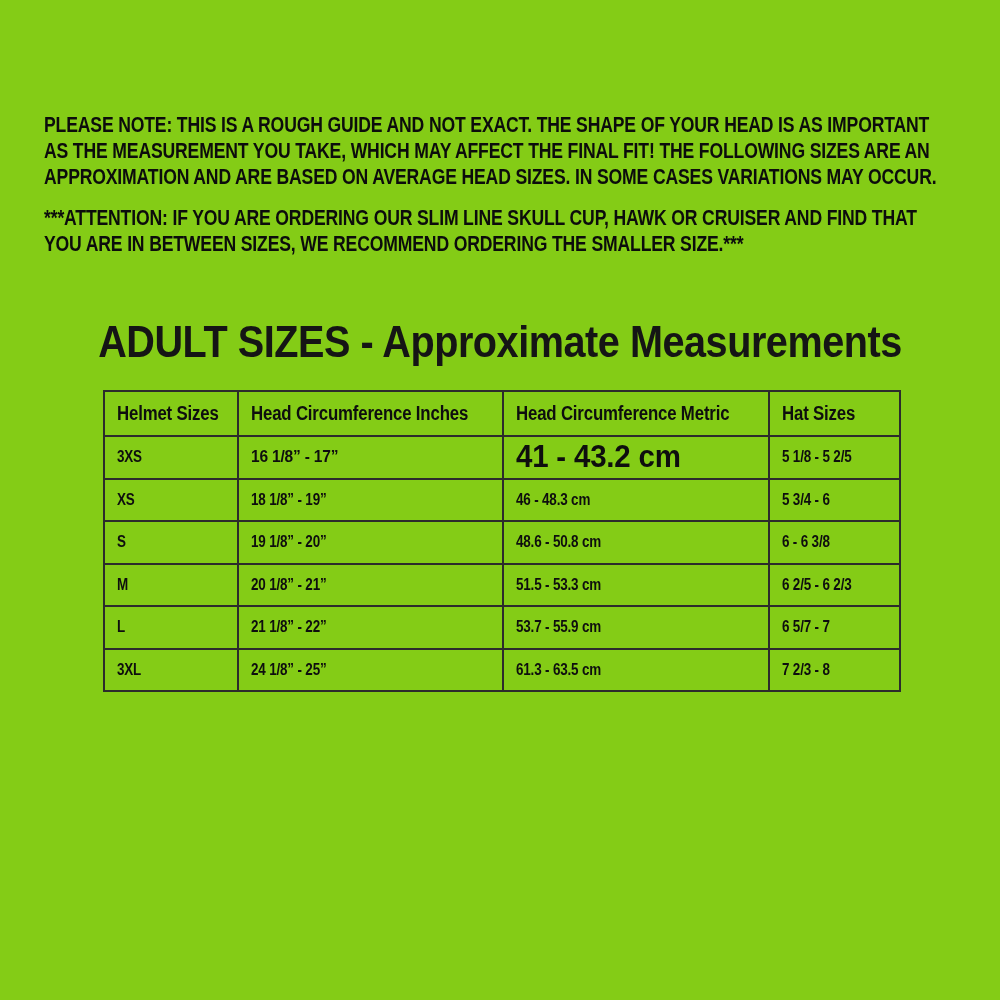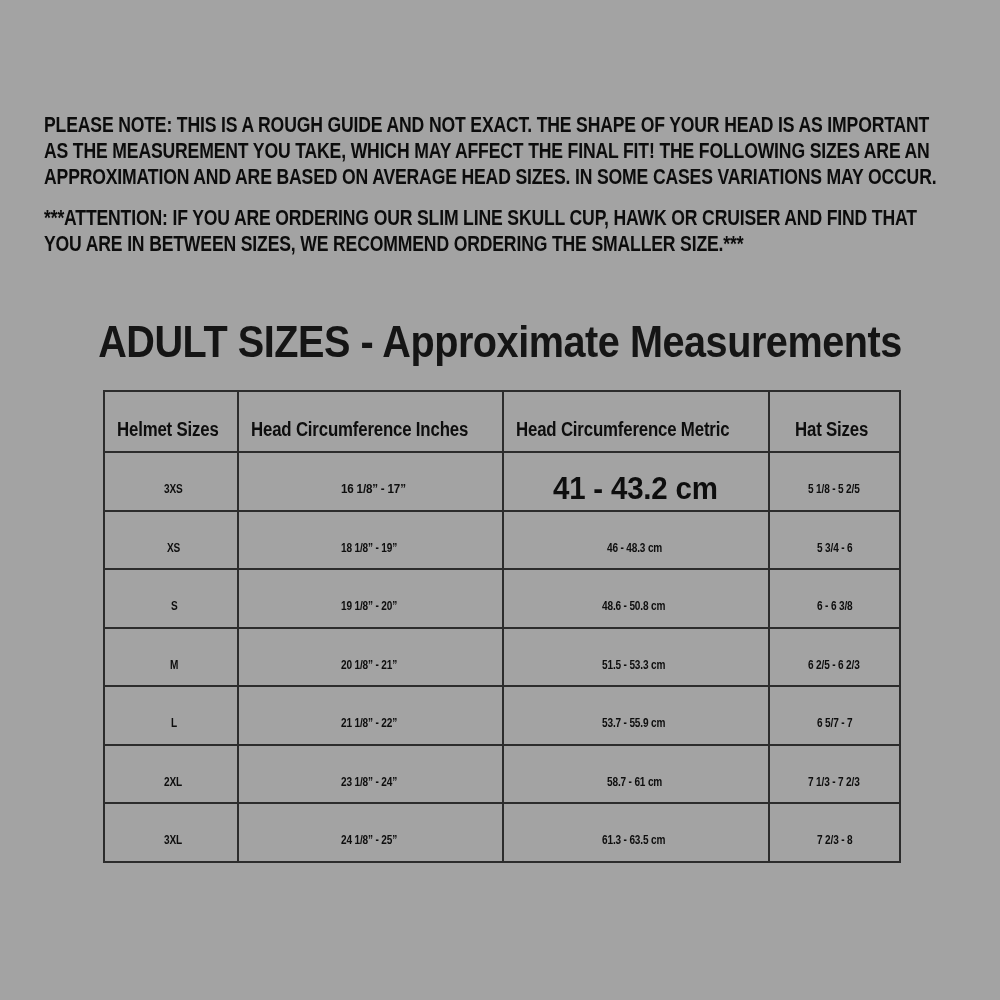--- a/index.html
+++ b/index.html
@@ -4,21 +4,21 @@
 <style>
   html, body {
     margin: 0;
     padding: 0;
     background: #ffffff;
   }
   .page {
     position: relative;
     width: 1000px;
     height: 1000px;
-    background: #a3a3a3;
+    background: #84cc16;
     overflow: hidden;
     font-family: "Liberation Sans", sans-serif;
     color: #111111;
   }
   .note {
     position: absolute;
     left: 44px;
     width: 1160px;
     font-size: 22px;
     font-weight: 700;
@@ -55,34 +55,34 @@
     width: 796px;
     border-collapse: collapse;
     table-layout: fixed;
   }
   .size-table col.c0 { width: 134px; }
   .size-table col.c1 { width: 265px; }
   .size-table col.c2 { width: 266px; }
   .size-table col.c3 { width: 131px; }
   .size-table th, .size-table td {
     border: 2px solid #2c2c2c;
-    padding: 16px 4px 0 12px;
-    text-align: center;
+    padding: 0 4px 0 12px;
+    text-align: left;
     vertical-align: middle;
     font-weight: 700;
     color: #0e0e0e;
     overflow: hidden;
   }
   .size-table th {
     height: 43px;
     font-size: 20px;
   }
   .size-table td {
     height: 40.5px;
-    font-size: 12px;
+    font-size: 16px;
   }
   
   .size-table .ct {
     display: inline-block;
     transform: scaleX(0.84);
     transform-origin: 0 50%;
     white-space: nowrap;
     letter-spacing: -0.2px;
   }
   
@@ -153,26 +153,20 @@
             <td><span class="ct">51.5 - 53.3 cm</span></td>
             <td><span class="ct">6 2/5 - 6 2/3</span></td>
           </tr>
           <tr>
             <td><span class="ct">L</span></td>
             <td><span class="ct">21 1/8” - 22”</span></td>
             <td><span class="ct">53.7 - 55.9 cm</span></td>
             <td><span class="ct">6 5/7 - 7</span></td>
           </tr>
           <tr>
-            <td><span class="ct">2XL</span></td>
-            <td><span class="ct">23 1/8” - 24”</span></td>
-            <td><span class="ct">58.7 - 61 cm</span></td>
-            <td><span class="ct">7 1/3 - 7 2/3</span></td>
-          </tr>
-          <tr>
             <td><span class="ct">3XL</span></td>
             <td><span class="ct">24 1/8” - 25”</span></td>
             <td><span class="ct">61.3 - 63.5 cm</span></td>
             <td><span class="ct">7 2/3 - 8</span></td>
           </tr>
         </tbody>
     </table>
   </div>
 
 </div>

